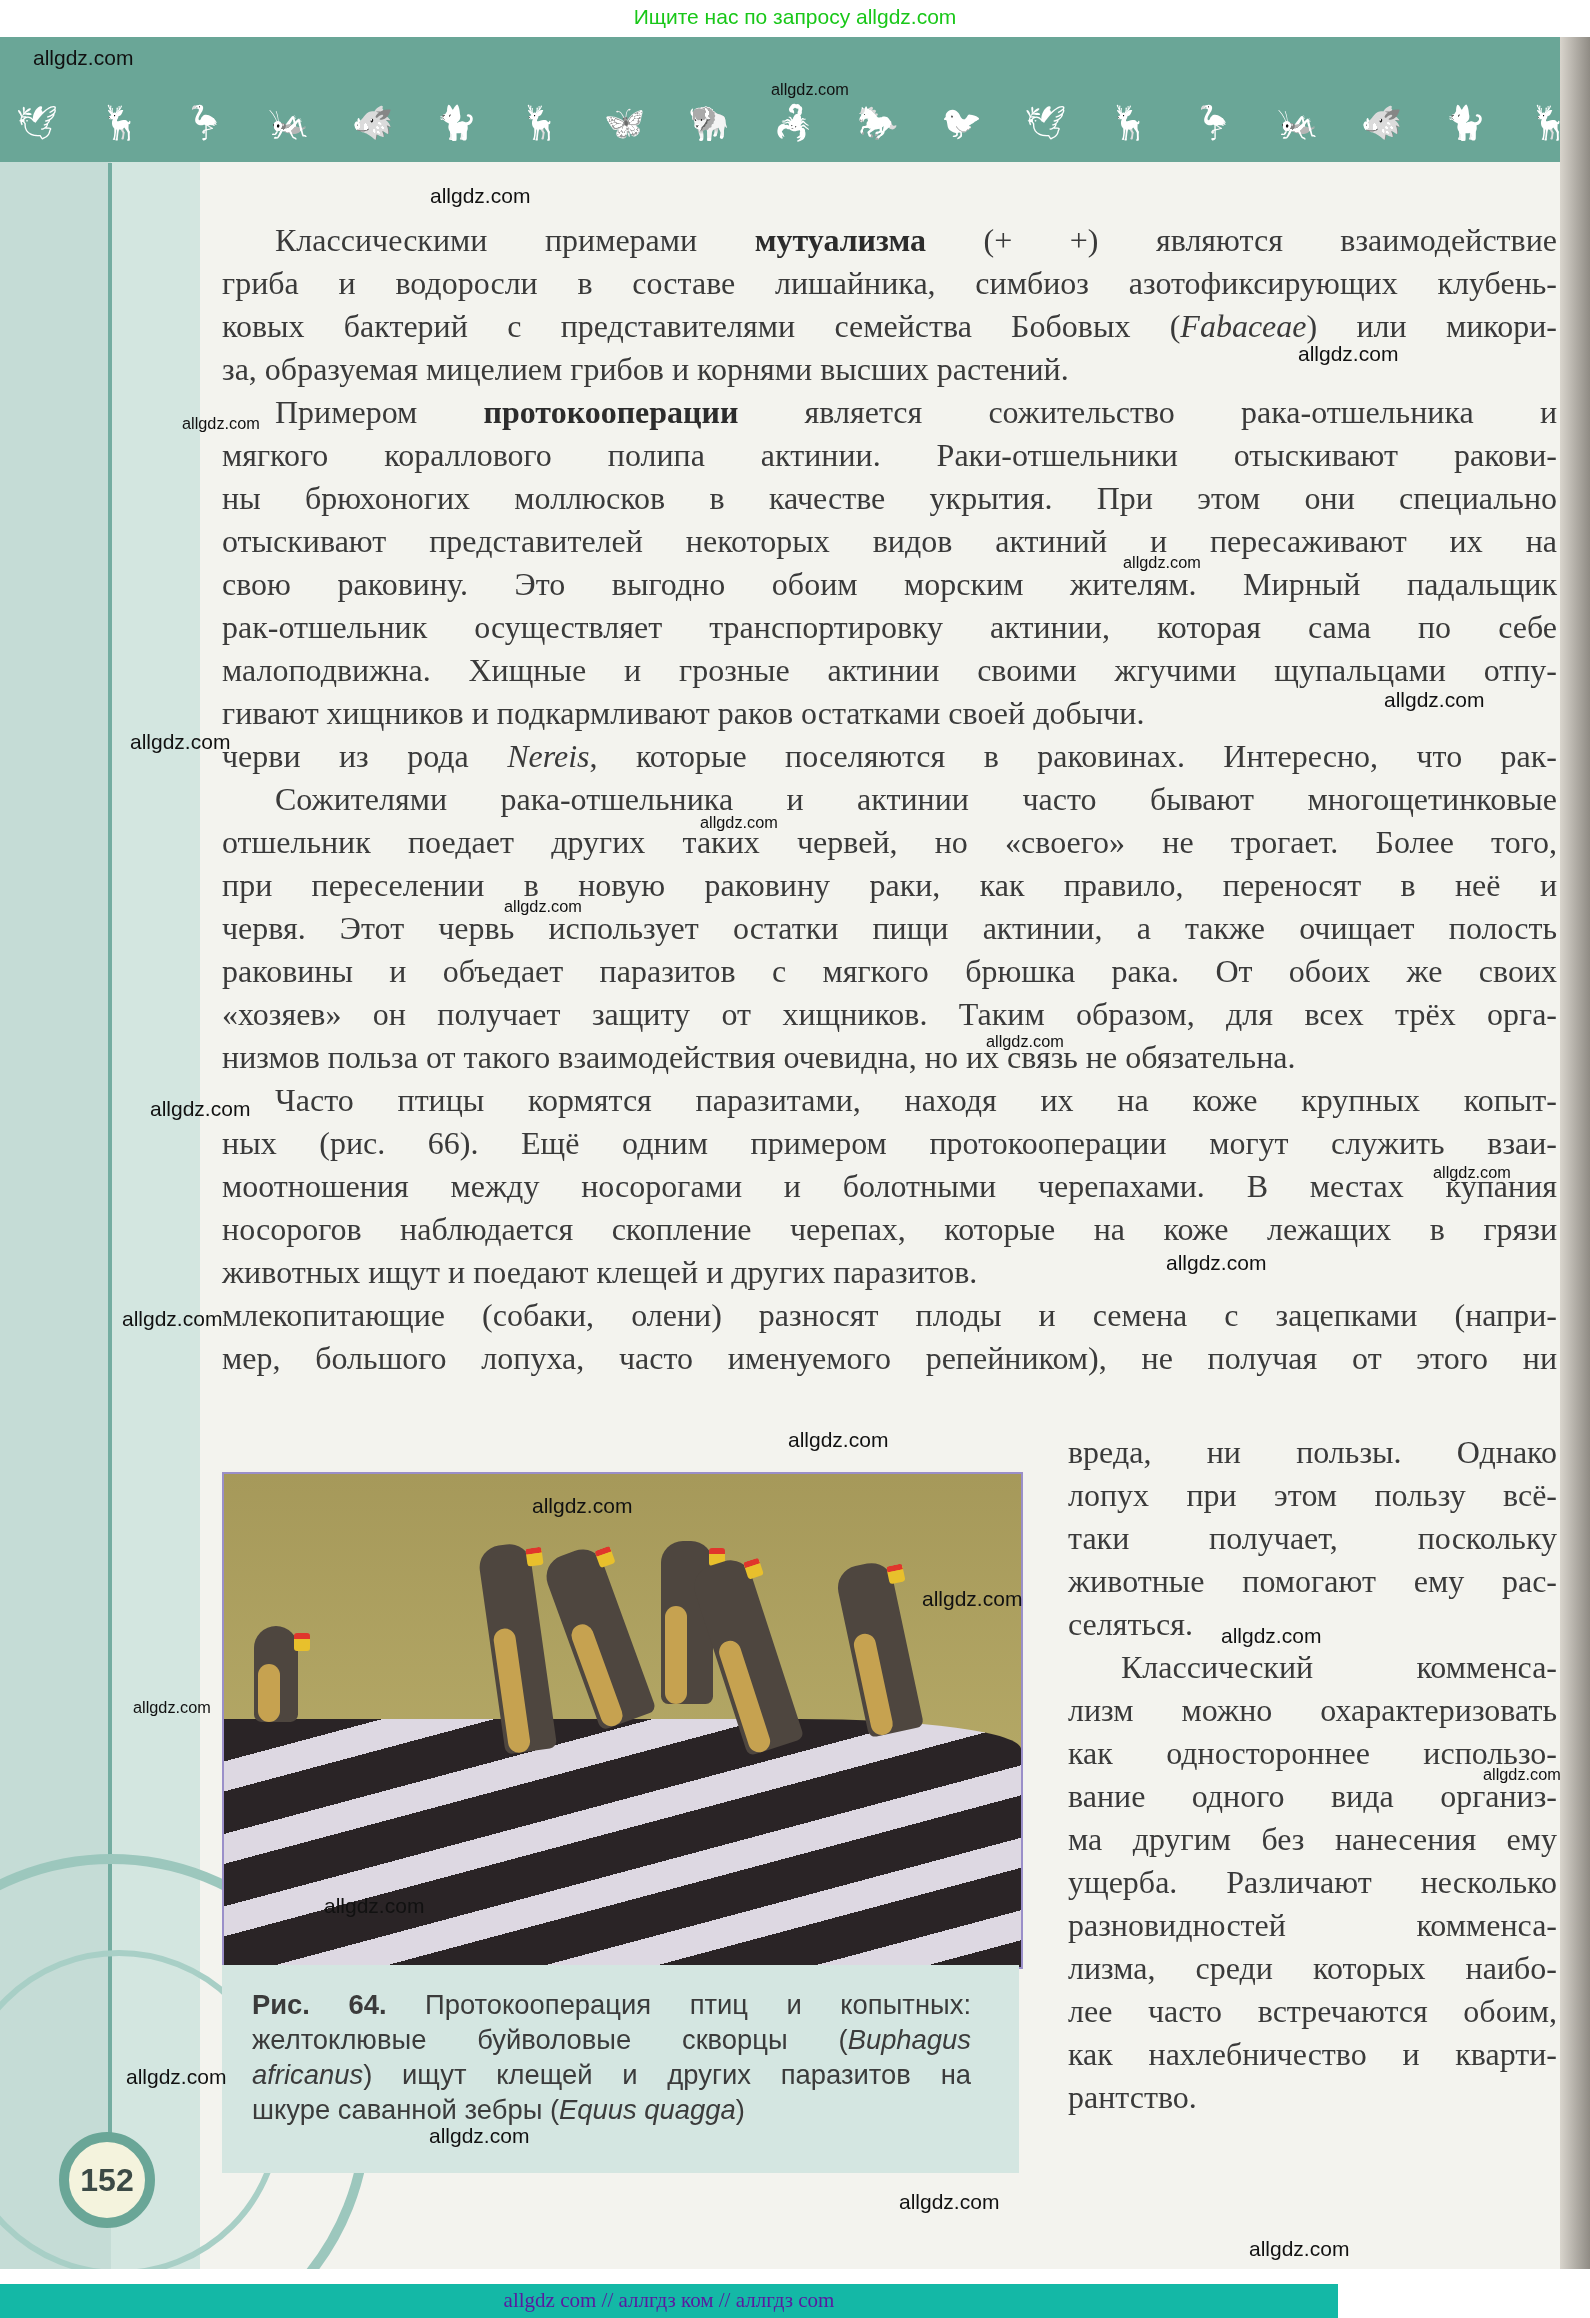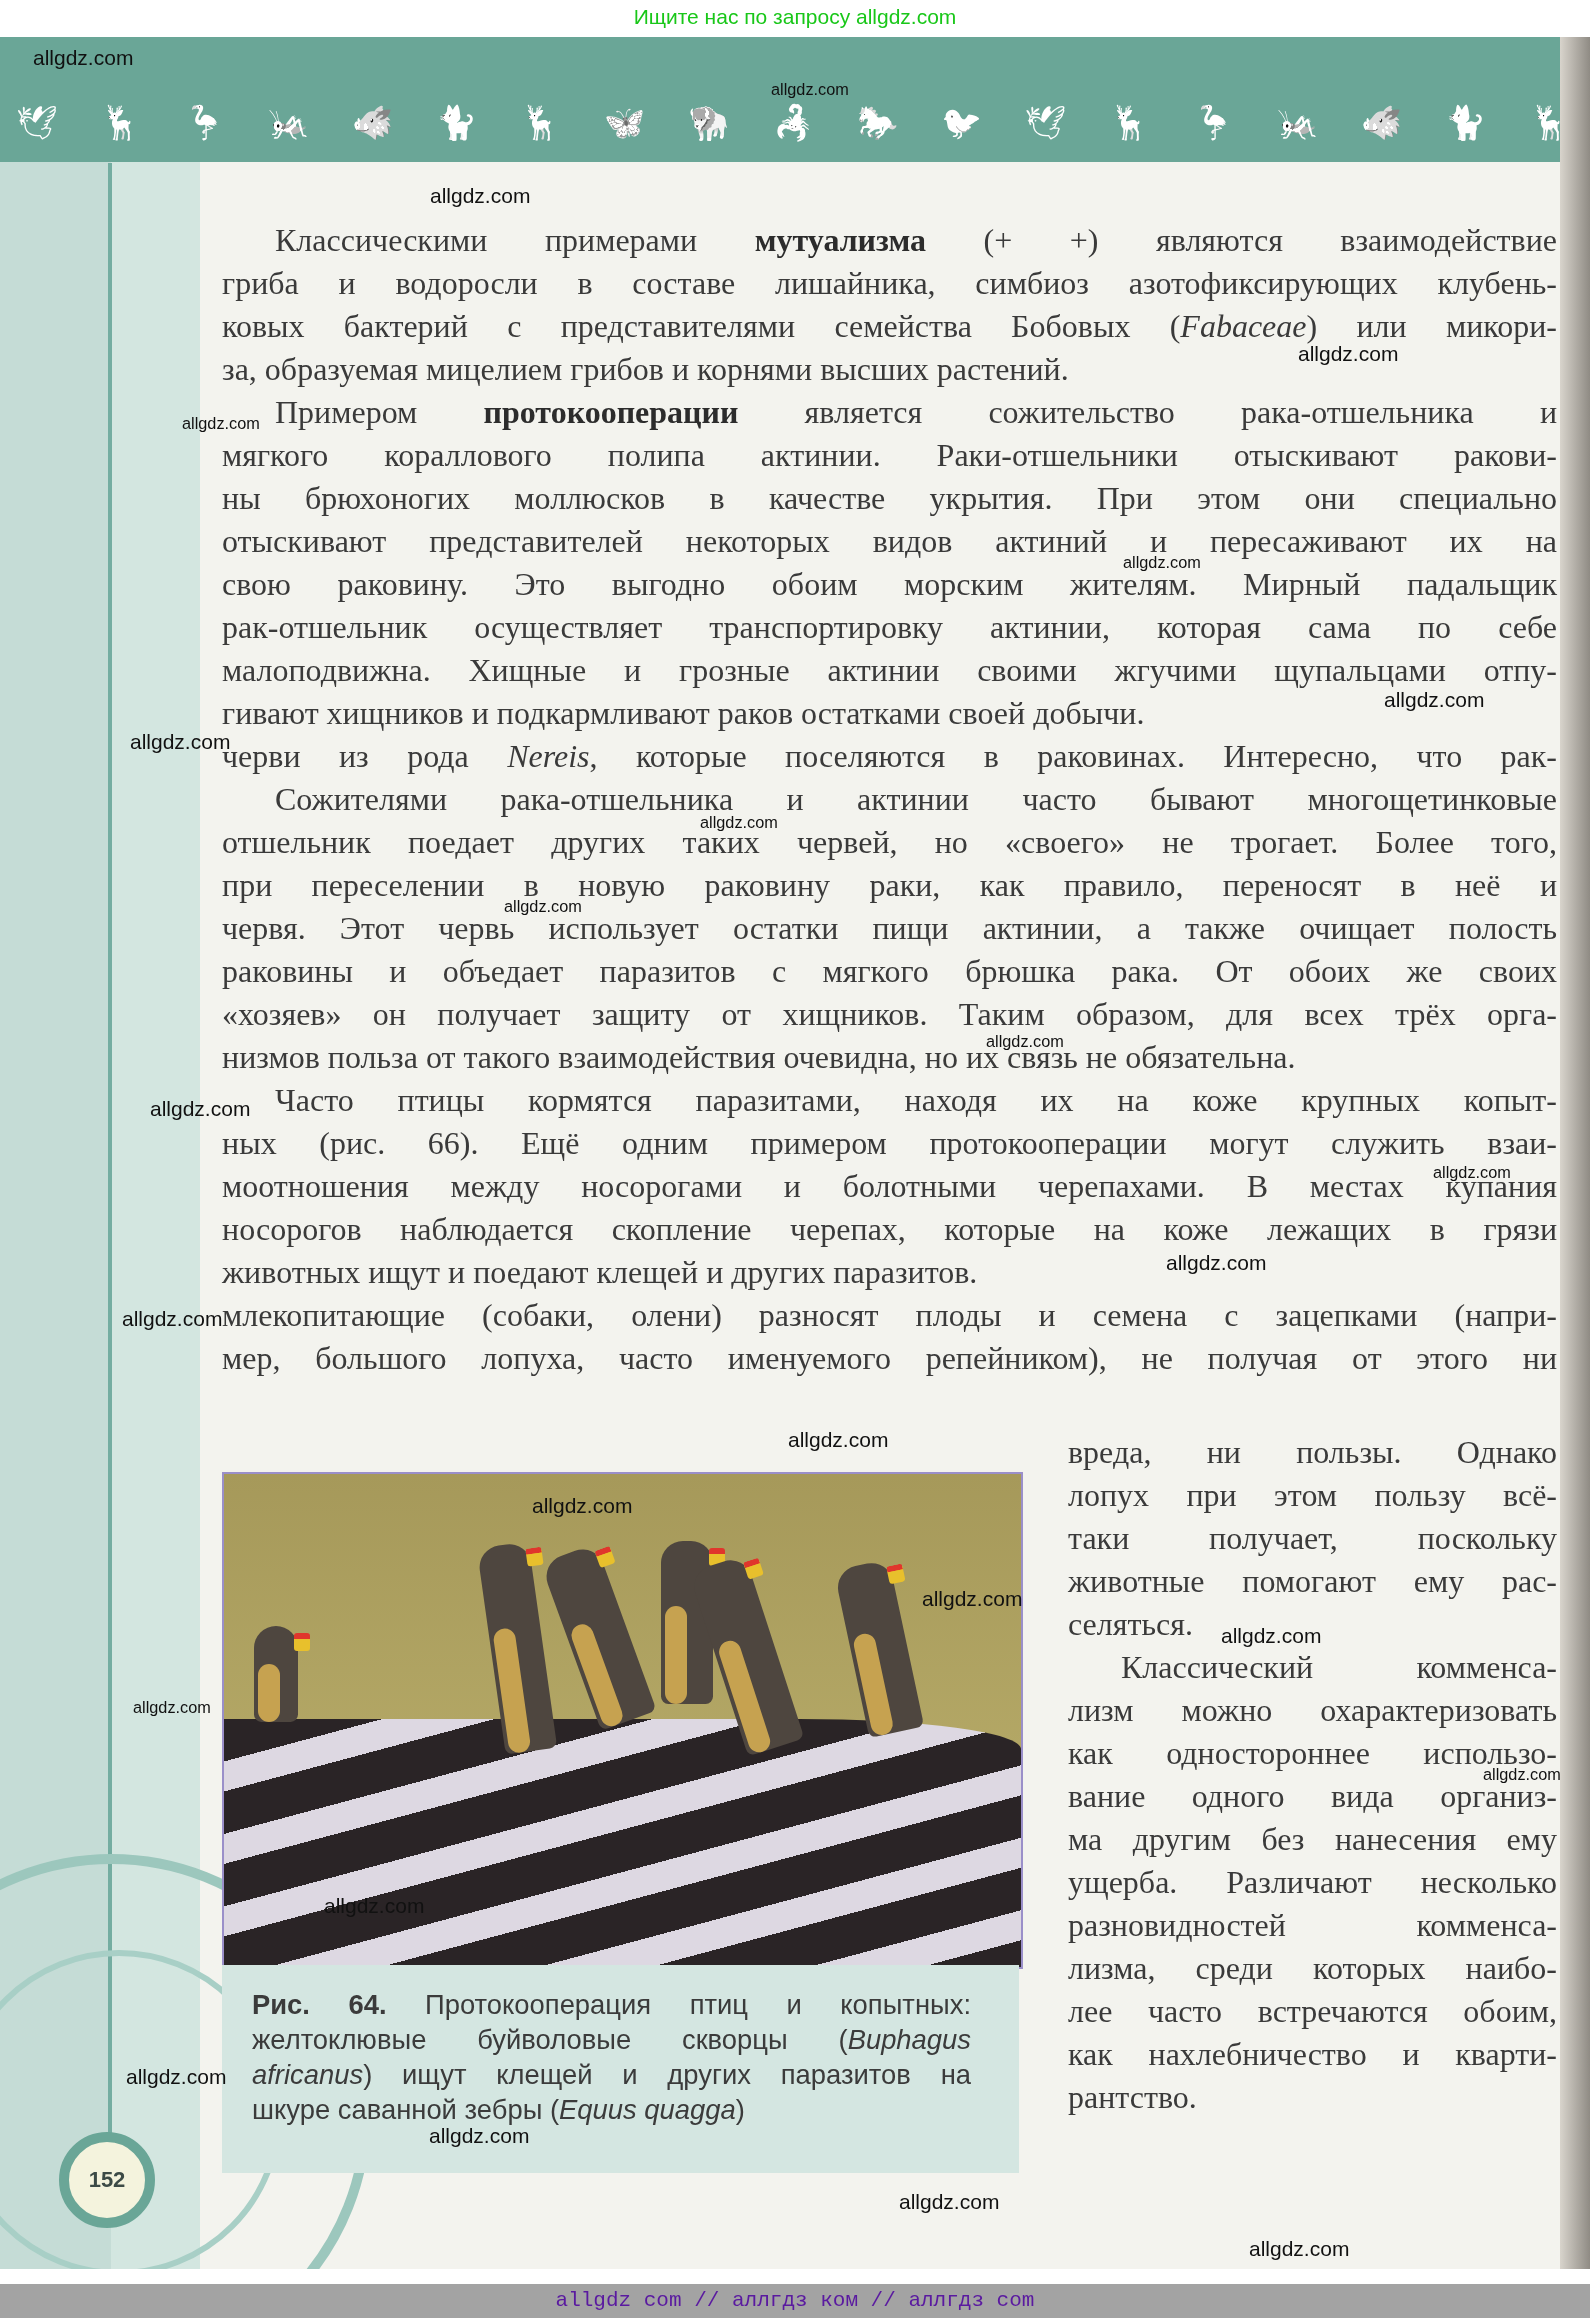--- a/index.html
+++ b/index.html
@@ -27,23 +27,23 @@
   .caption { position:absolute; left:252px; top:1950px; width:719px; font-family:"Liberation Sans", sans-serif; font-size:27.4px; line-height:35px; color:#3b3b3b; text-align:justify; }
   .caption .cline { display:block; white-space:nowrap; text-align-last:justify; }
   .caption .cline.last { text-align-last:left; }
   .caption b { font-weight:bold; }
   .right-col { position:absolute; left:1068px; top:1394px; width:489px; font-size:32px; line-height:43px; color:#3a3a3a; }
   .right-col .line { display:block; white-space:nowrap; text-align:justify; text-align-last:justify; height:43px; }
   .right-col .line.last { text-align-last:left; }
   .right-col .indent { padding-left:53px; }
   .compass { position:absolute; left:-148px; top:1817px; width:519px; height:519px; border-radius:50%; border:10.4px solid #9cc7bd; box-sizing:border-box; }
   .compass2 { position:absolute; left:-44px; top:1913px; width:326px; height:326px; border-radius:50%; border:6px solid #a8cfc6; box-sizing:border-box; }
-  .pagenum { position:absolute; left:59px; top:2095px; width:96px; height:96px; border-radius:50%; background:#f4f3dd; border:10.4px solid #6aa697; box-sizing:border-box; display:flex; align-items:center; justify-content:center; font-family:"Liberation Sans", sans-serif; font-weight:bold; font-size:22px; color:#3c4a46; }
+  .pagenum { position:absolute; left:59px; top:2095px; width:96px; height:96px; border-radius:50%; background:#f4f3dd; border:10.4px solid #6aa697; box-sizing:border-box; display:flex; align-items:center; justify-content:center; font-family:"Liberation Sans", sans-serif; font-weight:bold; font-size:32px; color:#3c4a46; }
   .wm { position:absolute; font-family:"Liberation Sans", sans-serif; color:#111; white-space:nowrap; }
-  .footer { position:absolute; top:2284px; left:0; width:1590px; height:35px; background:#a3a3a3; text-align:center; font-family:Liberation Mono, monospace; font-size:21px; line-height:33px; color:#5a1aa0; }
+  .footer { position:absolute; top:2284px; left:0; width:1338px; height:35px; background:#14b8a6; text-align:center; font-family:Liberation Serif, serif; font-size:21px; line-height:33px; color:#5a1aa0; }
   .last-line { text-align-last:left !important; }
 </style>
 </head>
 <body>
 
 <div class="top-ad">Ищите нас по запросу allgdz.com</div>
 
 <div class="page">
   <div class="margin-left"></div>
   <div class="margin-inner"></div>

